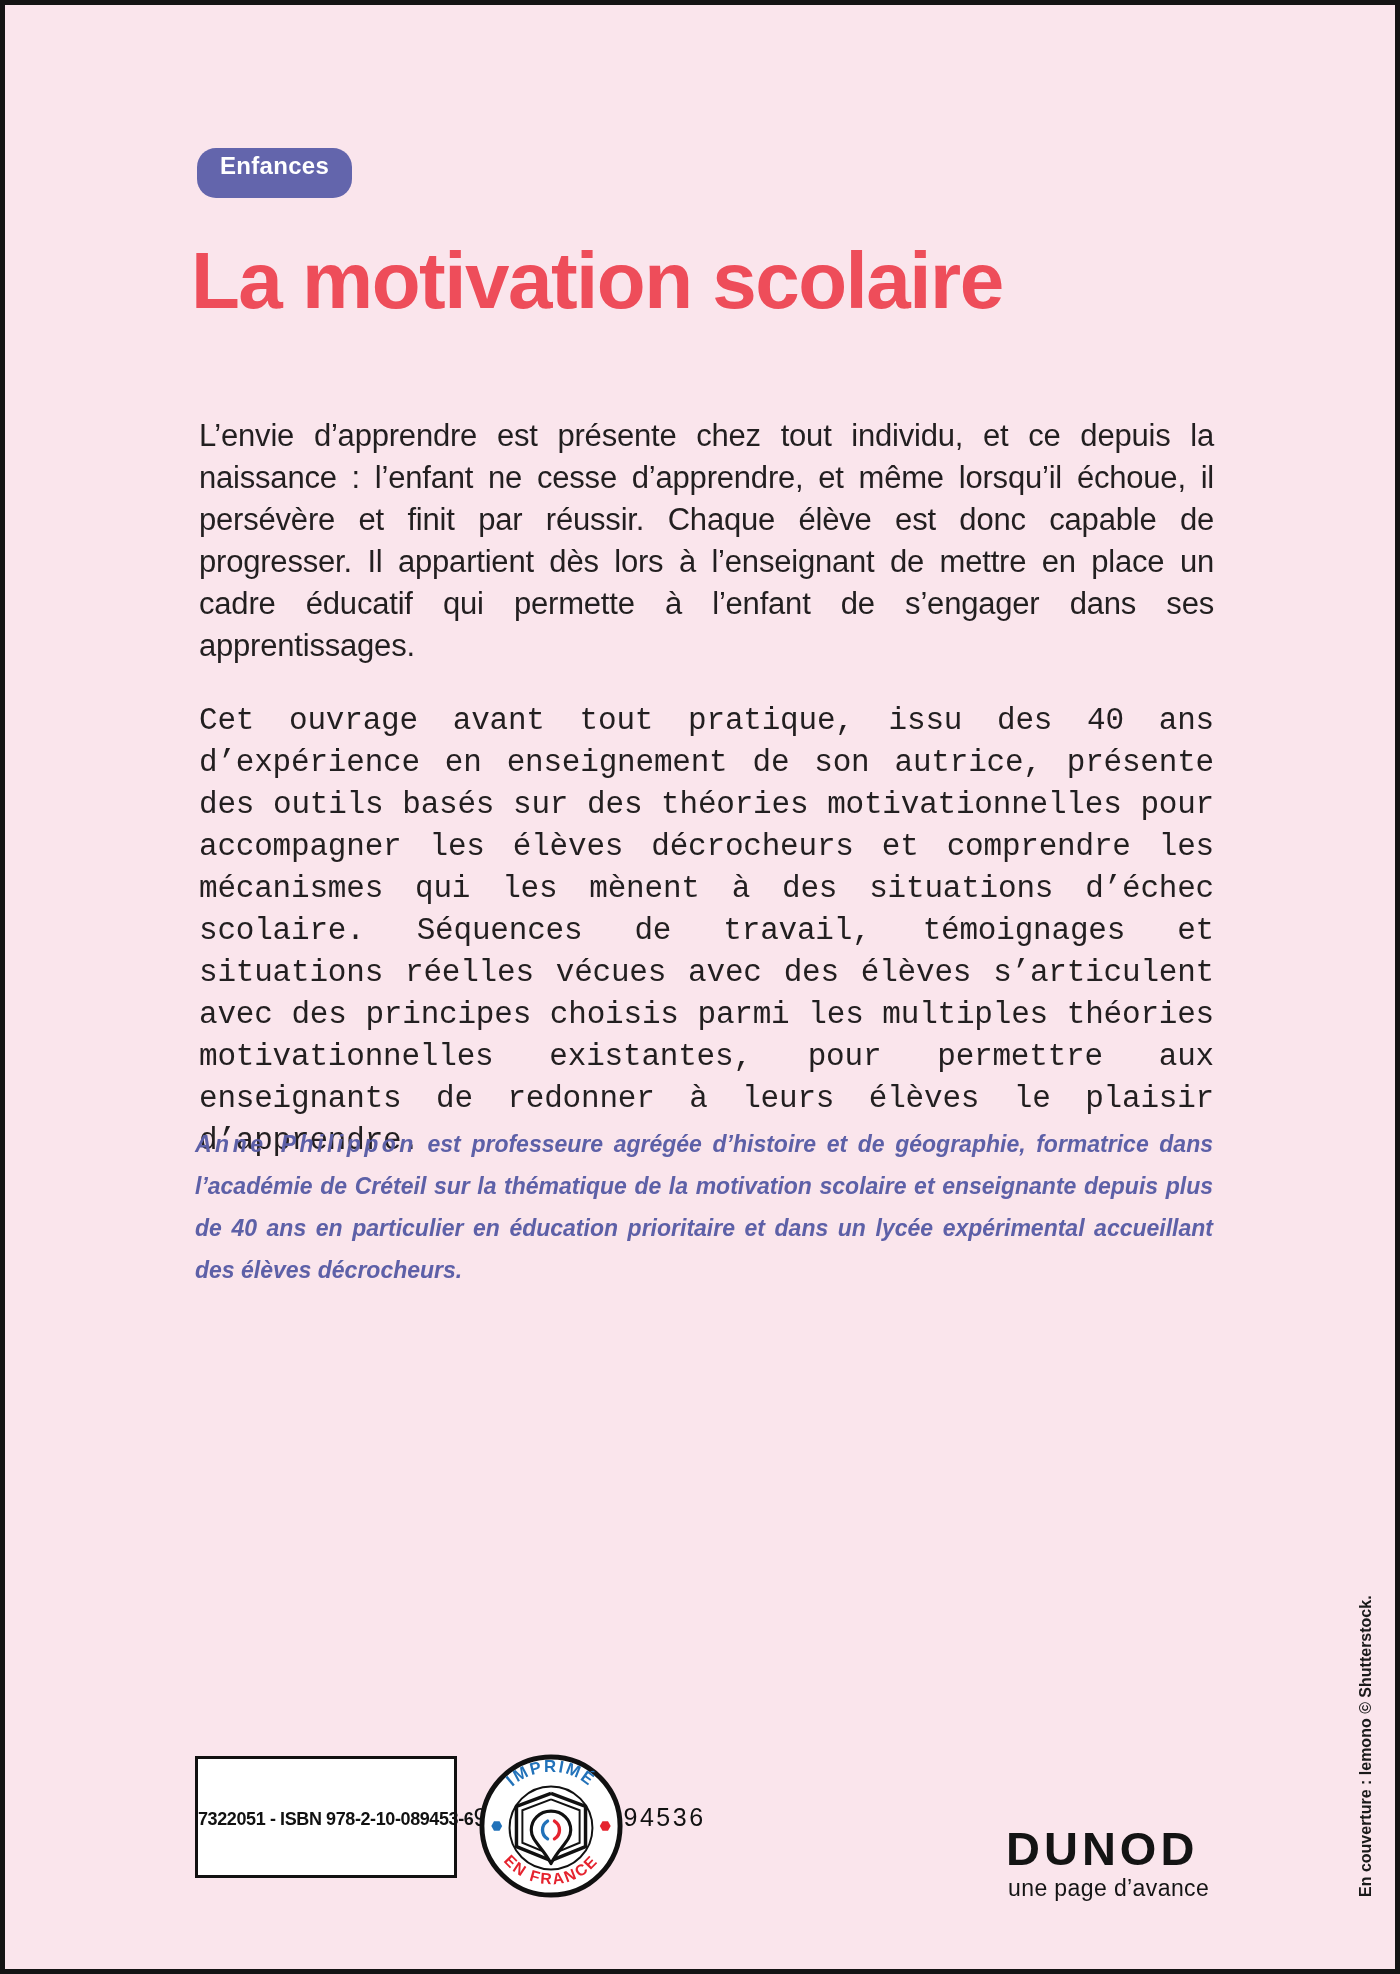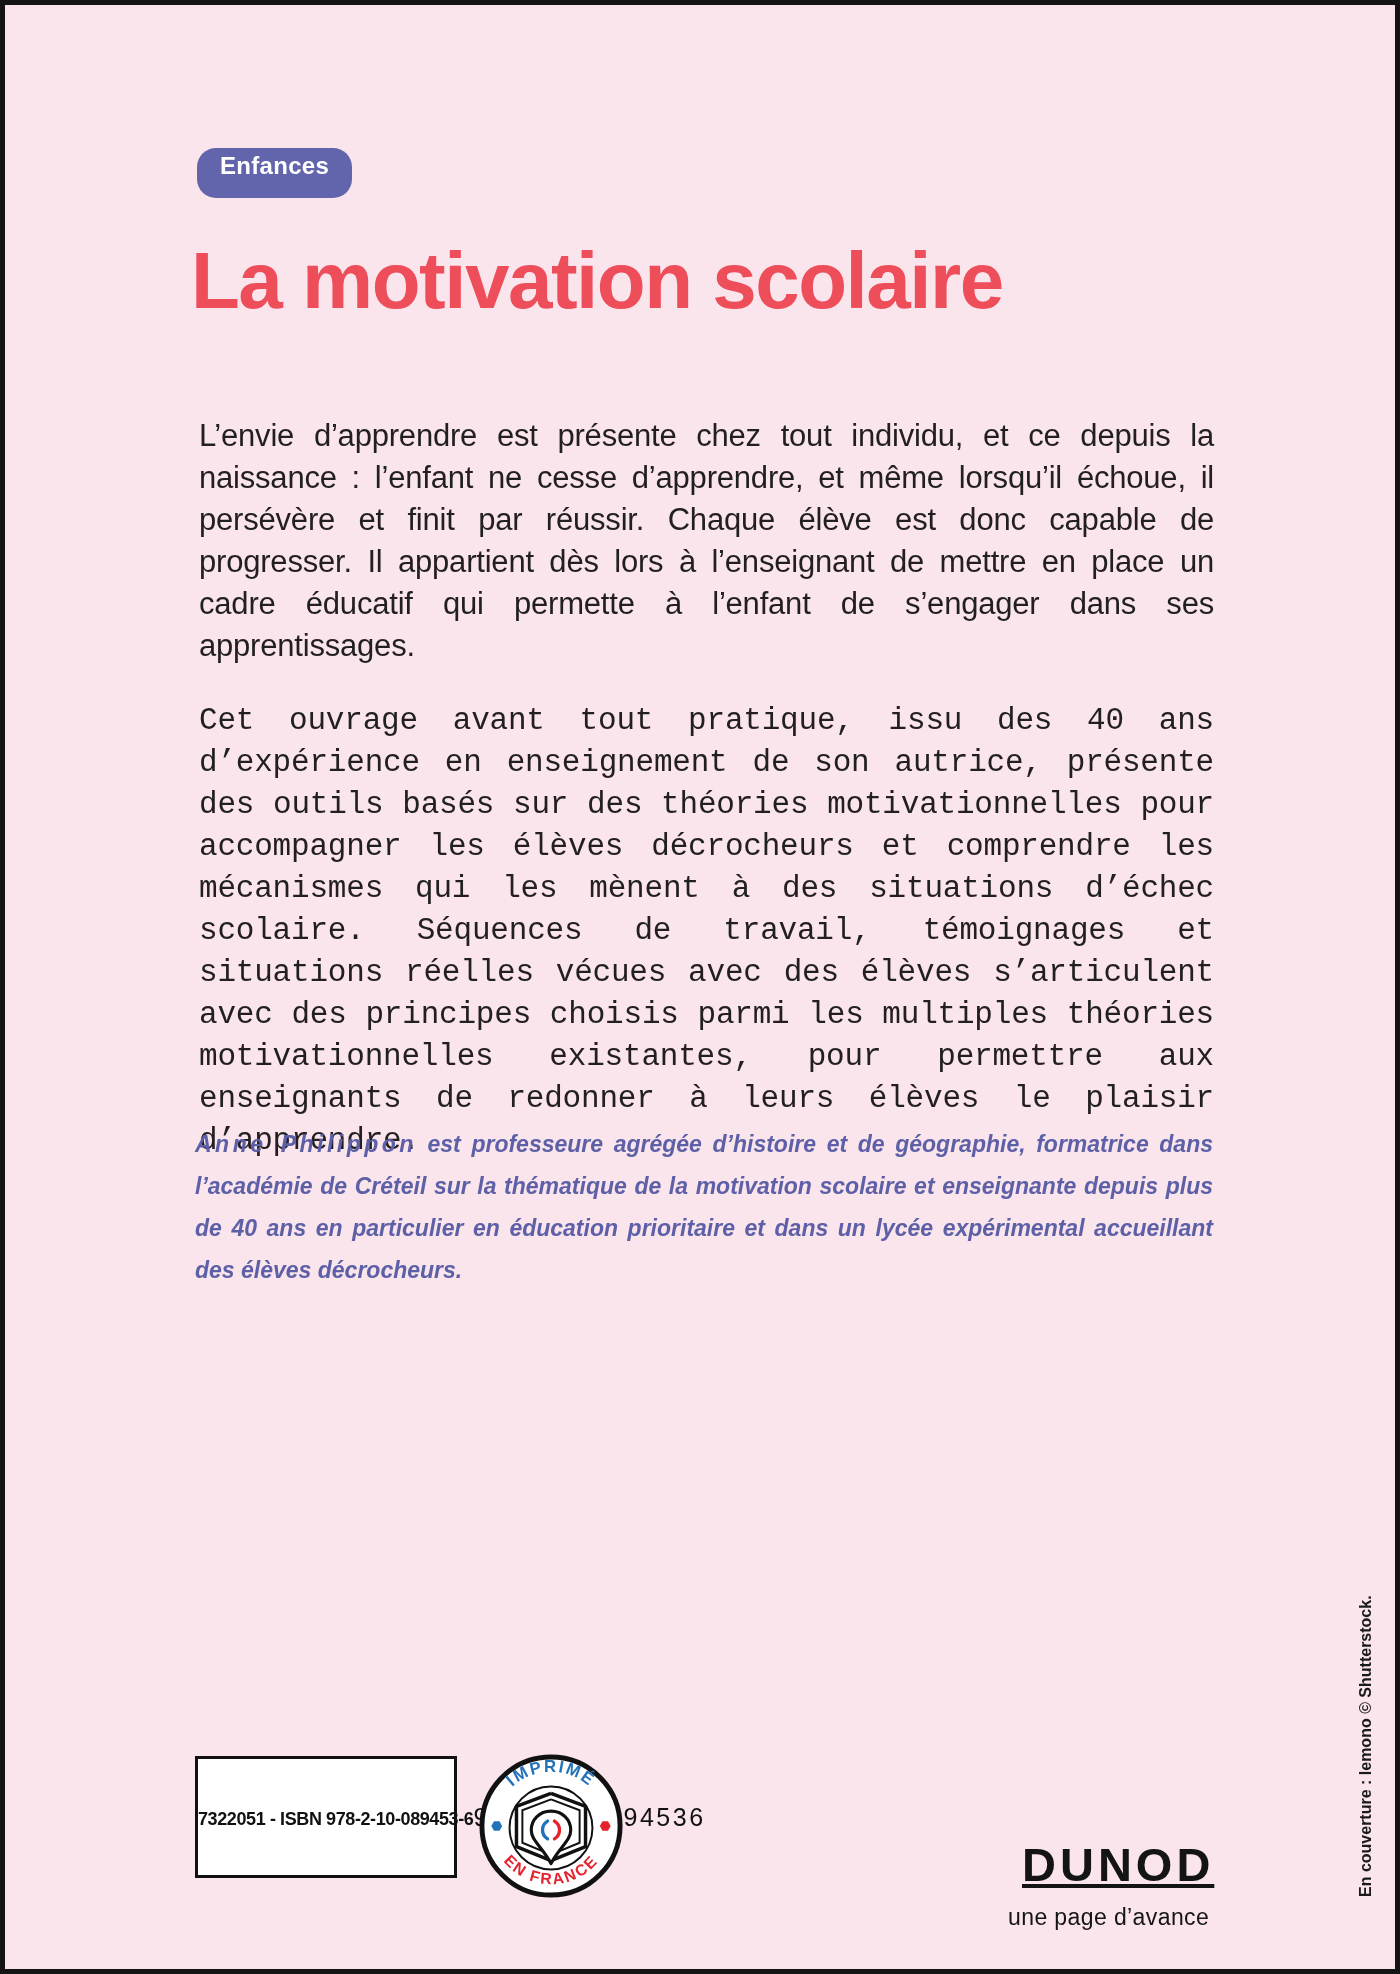--- a/index.html
+++ b/index.html
@@ -57,22 +57,21 @@
       #111 97% 98%, #fff 98% 100%);
   }
   .barcode-number{
     margin-top:1px; font-size:25px; font-weight:400; letter-spacing:2.5px;
     color:#111; white-space:nowrap;
   }
   .stamp{position:absolute; left:472px; top:1747px; width:148px; height:148px;}
   .publisher{position:absolute; left:1001px; top:1820px; width:320px; color:#141414;}
   .publisher-name{
     font-size:47px; font-weight:900; letter-spacing:4px; line-height:1;
-    margin:16px;
-    text-decoration:underline;
+    margin:0;
   }
   .publisher-tagline{
     font-size:23px; letter-spacing:0.4px; margin:3px 0 0 2px; font-weight:400;
   }
   .cover-credit{
     position:absolute; left:1232px; top:1752px; width:260px; height:20px;
     transform:rotate(-90deg); transform-origin:center;
     font-size:16px; font-weight:700; color:#1a1a1a; white-space:nowrap;
     text-align:left;
   }

